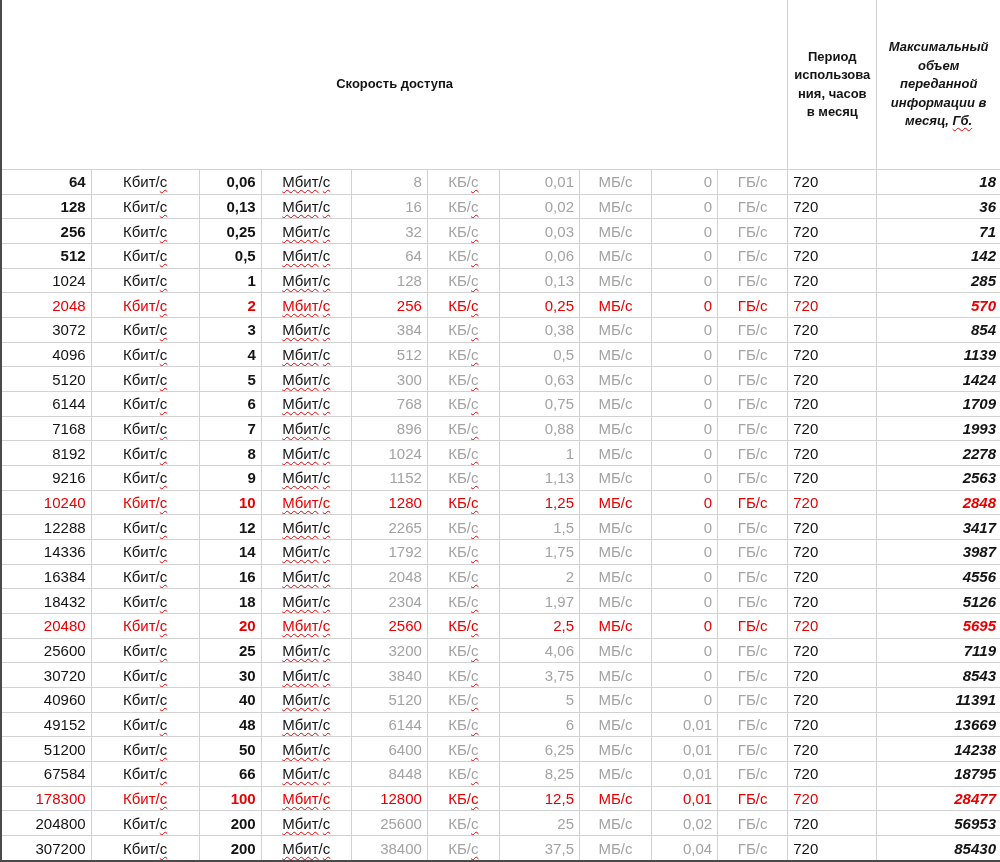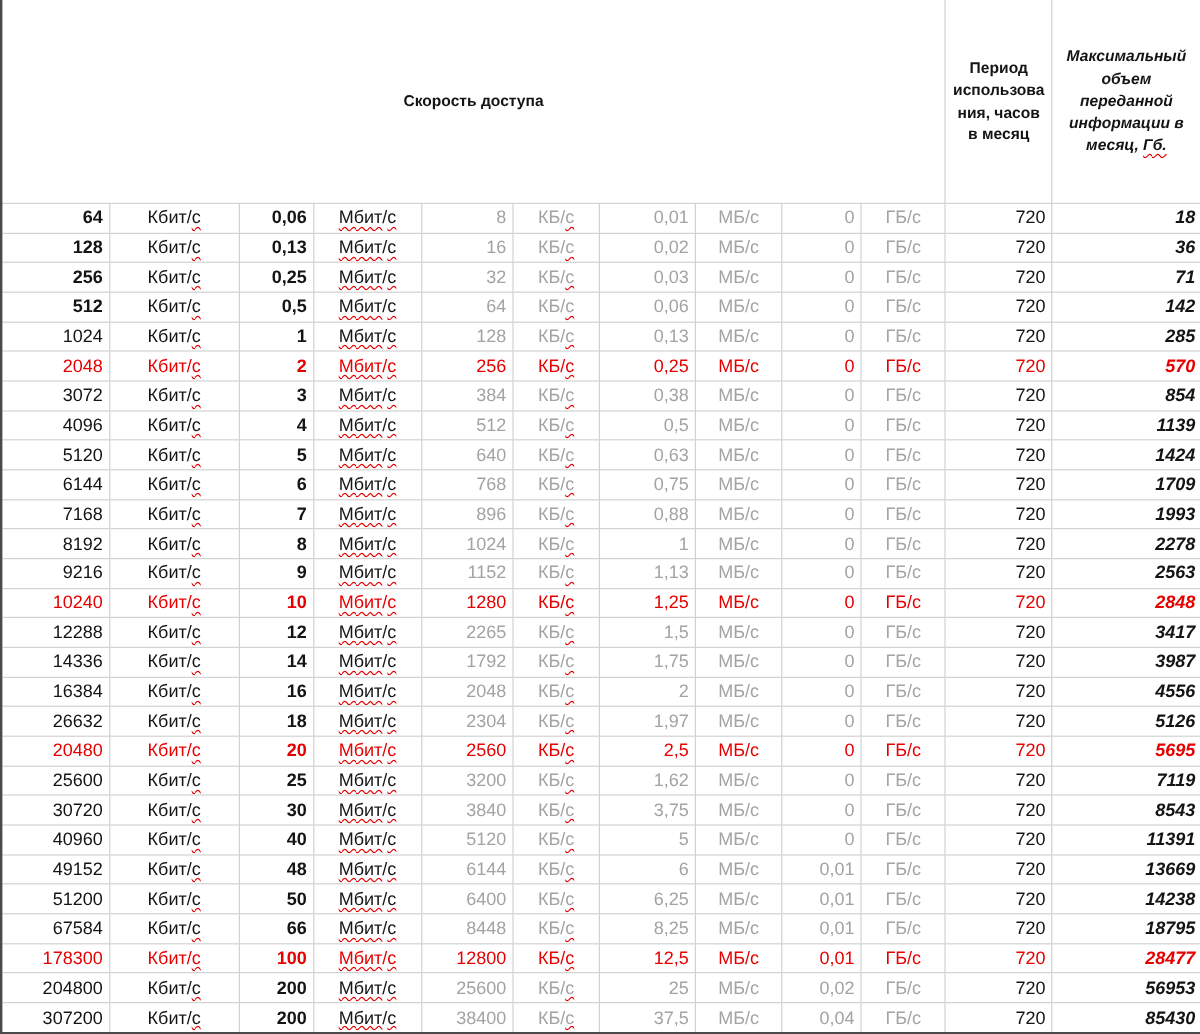--- a/index.html
+++ b/index.html
@@ -27,21 +27,21 @@
     white-space:normal;overflow-wrap:anywhere;word-break:break-word;
     border-top:none;padding:2px 4px;
   }
   thead th:first-child,tbody td:first-child{border-left:none;margin-left:35px;}
   thead th:last-child,tbody td:last-child{border-right:none;font-style:italic;}
   tbody td{height:23.2px;}
   .num{text-align:right;}
   .unit{text-align:center;white-space:nowrap;}
   .b{font-weight:bold;}
   .gray{color:var(--gray,#a3a3a3);}
-  .period{text-align:right;}
+  .period{text-align:left;}
   .max{text-align:right;font-weight:bold;padding-right:4px;}
   .sq{
     text-decoration-line:underline;
     text-decoration-style:wavy;
     text-decoration-color:var(--red,#e60000);
     text-decoration-thickness:1px;
     text-underline-offset:2px;
   }
   tr.red td,tr.red td.gray,tr.red .sq{color:var(--red,#e60000);}
 </style>
@@ -182,21 +182,21 @@
           <td class="num gray">0</td>
           <td class="unit gray"><span>ГБ/с</span></td>
           <td class="period">720</td>
           <td class="max">1139</td>
         </tr>
         <tr>
           <td class="num">5120</td>
           <td class="unit"><span>Кбит/</span><span class="sq">с</span></td>
           <td class="num b">5</td>
           <td class="unit"><span class="sq">Мбит</span><span>/</span><span class="sq">с</span></td>
-          <td class="num gray">640</td>
+          <td class="num gray">300</td>
           <td class="unit gray"><span>КБ/</span><span class="sq">с</span></td>
           <td class="num gray">0,63</td>
           <td class="unit gray"><span>МБ/с</span></td>
           <td class="num gray">0</td>
           <td class="unit gray"><span>ГБ/с</span></td>
           <td class="period">720</td>
           <td class="max">1424</td>
         </tr>
         <tr>
           <td class="num">6144</td>
@@ -304,21 +304,21 @@
           <td class="num gray">2048</td>
           <td class="unit gray"><span>КБ/</span><span class="sq">с</span></td>
           <td class="num gray">2</td>
           <td class="unit gray"><span>МБ/с</span></td>
           <td class="num gray">0</td>
           <td class="unit gray"><span>ГБ/с</span></td>
           <td class="period">720</td>
           <td class="max">4556</td>
         </tr>
         <tr>
-          <td class="num">26632</td>
+          <td class="num">18432</td>
           <td class="unit"><span>Кбит/</span><span class="sq">с</span></td>
           <td class="num b">18</td>
           <td class="unit"><span class="sq">Мбит</span><span>/</span><span class="sq">с</span></td>
           <td class="num gray">2304</td>
           <td class="unit gray"><span>КБ/</span><span class="sq">с</span></td>
           <td class="num gray">1,97</td>
           <td class="unit gray"><span>МБ/с</span></td>
           <td class="num gray">0</td>
           <td class="unit gray"><span>ГБ/с</span></td>
           <td class="period">720</td>
@@ -338,21 +338,21 @@
           <td class="period">720</td>
           <td class="max">5695</td>
         </tr>
         <tr>
           <td class="num">25600</td>
           <td class="unit"><span>Кбит/</span><span class="sq">с</span></td>
           <td class="num b">25</td>
           <td class="unit"><span class="sq">Мбит</span><span>/</span><span class="sq">с</span></td>
           <td class="num gray">3200</td>
           <td class="unit gray"><span>КБ/</span><span class="sq">с</span></td>
-          <td class="num gray">1,62</td>
+          <td class="num gray">4,06</td>
           <td class="unit gray"><span>МБ/с</span></td>
           <td class="num gray">0</td>
           <td class="unit gray"><span>ГБ/с</span></td>
           <td class="period">720</td>
           <td class="max">7119</td>
         </tr>
         <tr>
           <td class="num">30720</td>
           <td class="unit"><span>Кбит/</span><span class="sq">с</span></td>
           <td class="num b">30</td>

